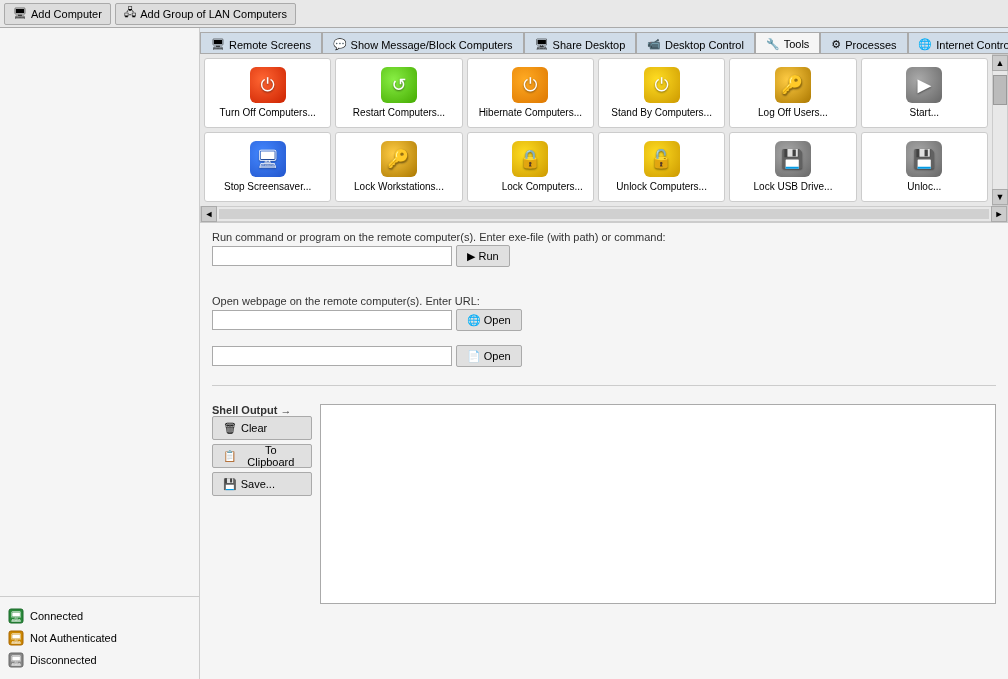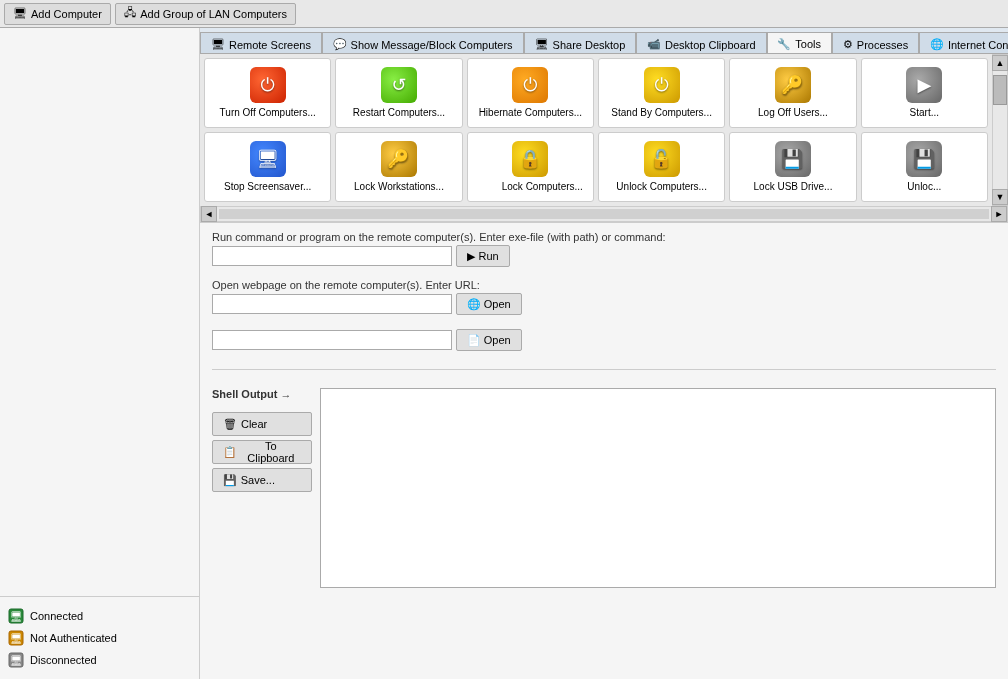--- a/index.html
+++ b/index.html
@@ -204,21 +204,21 @@
     
     #shell-section {
       display: flex;
       flex-direction: row;
       gap: 8px;
       margin-top: 4px;
     }
     #shell-label-area {
       display: flex;
       flex-direction: column;
-      gap: 12px;
+      gap: 0;
     }
     .shell-label {
       font-size: 11px;
       font-weight: bold;
       color: #333;
       white-space: nowrap;
     }
     #shell-buttons {
       display: flex;
       flex-direction: column;
@@ -341,21 +341,21 @@
       <div class="tab">
         <span>💬</span>
         <span>Show Message/Block Computers</span>
       </div>
       <div class="tab">
         <span>🖥</span>
         <span>Share Desktop</span>
       </div>
       <div class="tab">
         <span>📹</span>
-        <span>Desktop Clipboard</span>
+        <span>Desktop Control</span>
       </div>
       <div class="tab" style="background:#f5f5f5; border-bottom: 1px solid #f5f5f5;">
         <span>🔧</span>
         <span>Tools</span>
       </div>
       <div class="tab">
         <span>⚙</span>
         <span>Processes</span>
       </div>
       <div class="tab">
@@ -441,21 +441,21 @@
           <div class="cmd-label">Run command or program on the remote computer(s). Enter exe-file (with path) or command:</div>
           <div class="cmd-row">
             <input class="cmd-input" type="text" style="width: 280px;">
             <button class="cmd-btn">
               <span>▶</span>
               <span>Run</span>
             </button>
           </div>
         </div>
 
-        <div class="cmd-group" style="margin-top:4px;">
+        <div class="cmd-group" style="margin-top:20px;">
           <div class="cmd-label">Open webpage on the remote computer(s). Enter URL:</div>
           <div class="cmd-row">
             <input class="cmd-input" type="text" style="width: 280px;">
             <button class="cmd-btn">
               <span>🌐</span>
               <span>Open</span>
             </button>
           </div>
         </div>
 

